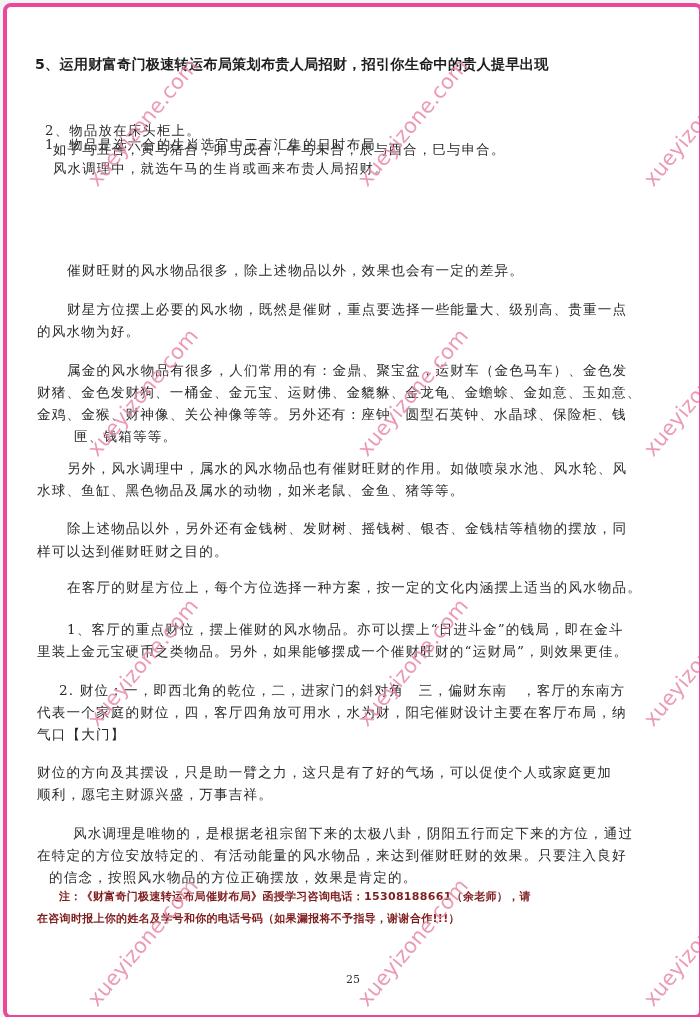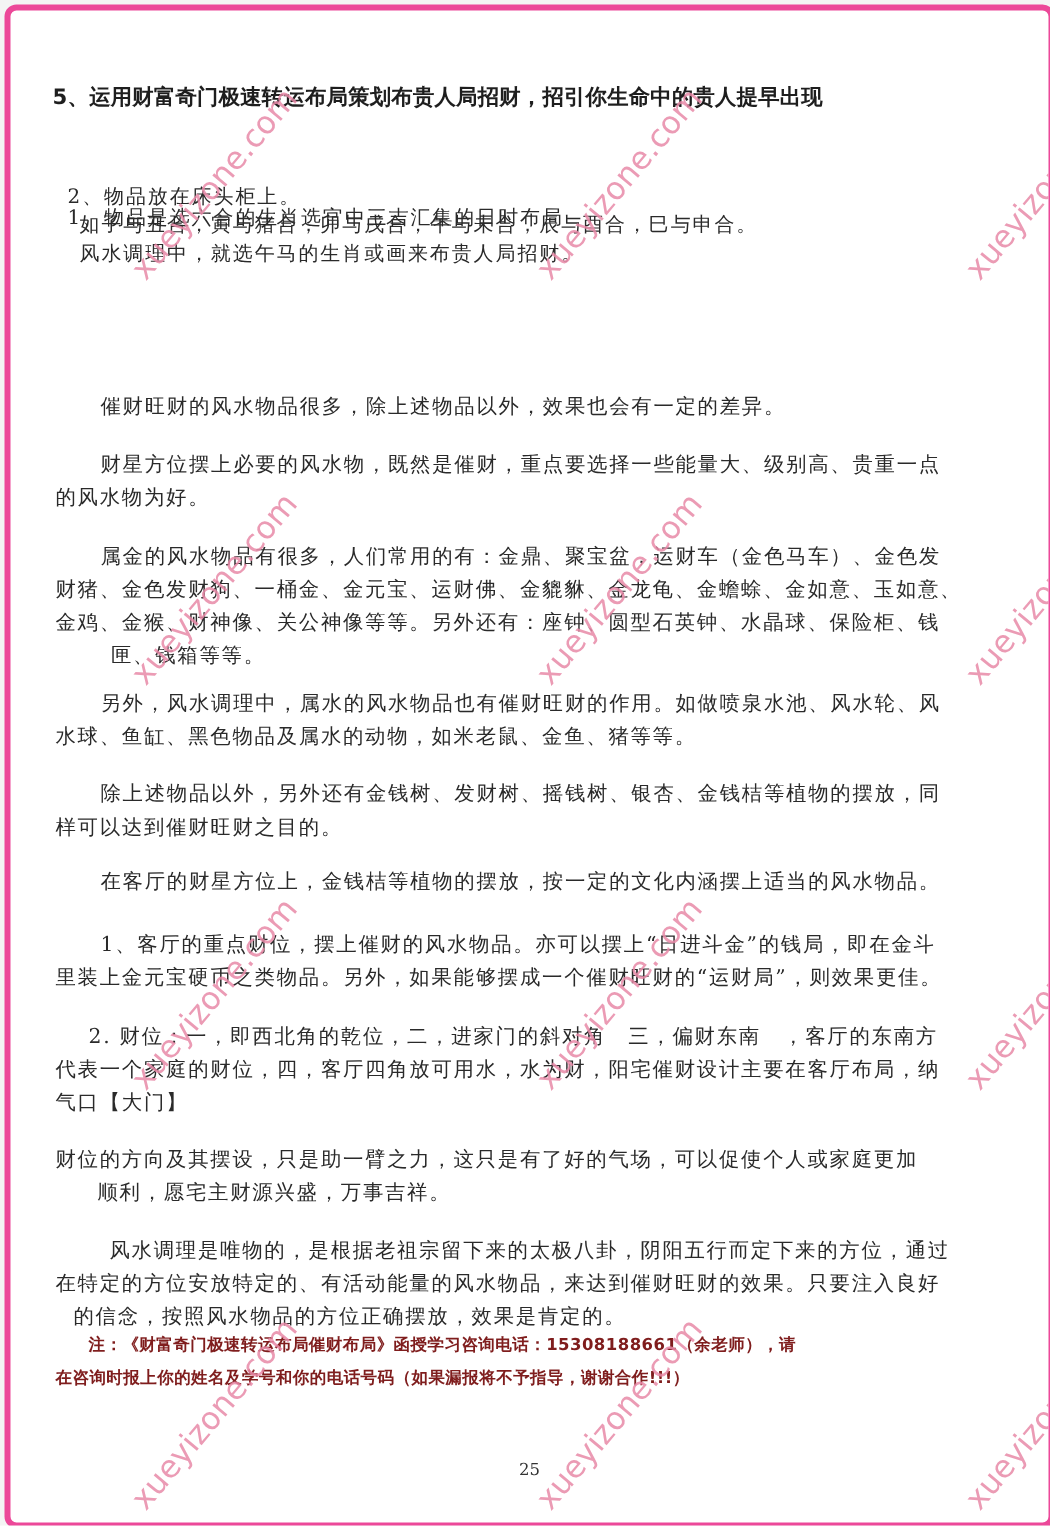--- a/index.html
+++ b/index.html
@@ -46,31 +46,31 @@
   <div class="line p" style="left:30px;top:377px;">财猪、金色发财狗、一桶金、金元宝、运财佛、金貔貅、金龙龟、金蟾蜍、金如意、玉如意、</div>
   <div class="line p" style="left:30px;top:399px;">金鸡、金猴、财神像、关公神像等等。另外还有：座钟、圆型石英钟、水晶球、保险柜、钱</div>
   <div class="line p" style="left:40px;top:421px;padding-left:27px;">匣、钱箱等等。</div>
 
   <div class="line p" style="left:60px;top:453px;">另外，风水调理中，属水的风水物品也有催财旺财的作用。如做喷泉水池、风水轮、风</div>
   <div class="line p" style="left:30px;top:475px;">水球、鱼缸、黑色物品及属水的动物，如米老鼠、金鱼、猪等等。</div>
 
   <div class="line p" style="left:60px;top:513px;">除上述物品以外，另外还有金钱树、发财树、摇钱树、银杏、金钱桔等植物的摆放，同</div>
   <div class="line p" style="left:30px;top:536px;">样可以达到催财旺财之目的。</div>
 
-  <div class="line p" style="left:60px;top:572px;">在客厅的财星方位上，金钱桔等植物的摆放，按一定的文化内涵摆上适当的风水物品。</div>
+  <div class="line p" style="left:60px;top:572px;">在客厅的财星方位上，每个方位选择一种方案，按一定的文化内涵摆上适当的风水物品。</div>
 
   <div class="line p" style="left:60px;top:614px;">1、客厅的重点财位，摆上催财的风水物品。亦可以摆上“日进斗金”的钱局，即在金斗</div>
   <div class="line p" style="left:30px;top:636px;">里装上金元宝硬币之类物品。另外，如果能够摆成一个催财旺财的“运财局”，则效果更佳。</div>
 
   <div class="line p" style="left:52px;top:675px;">2. 财位：一，即西北角的乾位，二，进家门的斜对角　三，偏财东南　，客厅的东南方</div>
   <div class="line p" style="left:30px;top:697px;">代表一个家庭的财位，四，客厅四角放可用水，水为财，阳宅催财设计主要在客厅布局，纳</div>
   <div class="line p" style="left:30px;top:719px;">气口【大门】</div>
 
   <div class="line p" style="left:30px;top:757px;">财位的方向及其摆设，只是助一臂之力，这只是有了好的气场，可以促使个人或家庭更加</div>
-  <div class="line p" style="left:30px;top:779px;margin-left:28px;">顺利，愿宅主财源兴盛，万事吉祥。</div>
+  <div class="line p" style="left:30px;top:779px;">顺利，愿宅主财源兴盛，万事吉祥。</div>
 
   <div class="line p" style="left:66px;top:818px;">风水调理是唯物的，是根据老祖宗留下来的太极八卦，阴阳五行而定下来的方位，通过</div>
   <div class="line p" style="left:30px;top:840px;">在特定的方位安放特定的、有活动能量的风水物品，来达到催财旺财的效果。只要注入良好</div>
   <div class="line p" style="left:42px;top:862px;">的信念，按照风水物品的方位正确摆放，效果是肯定的。</div>
 
   <div class="line note" style="left:52px;top:882px;">注：《财富奇门极速转运布局催财布局》函授学习咨询电话：15308188661（余老师），请</div>
   <div class="line note" style="left:30px;top:904px;">在咨询时报上你的姓名及学号和你的电话号码（如果漏报将不予指导，谢谢合作!!!）</div>
 
   <div class="line pagenum">25</div>
 

